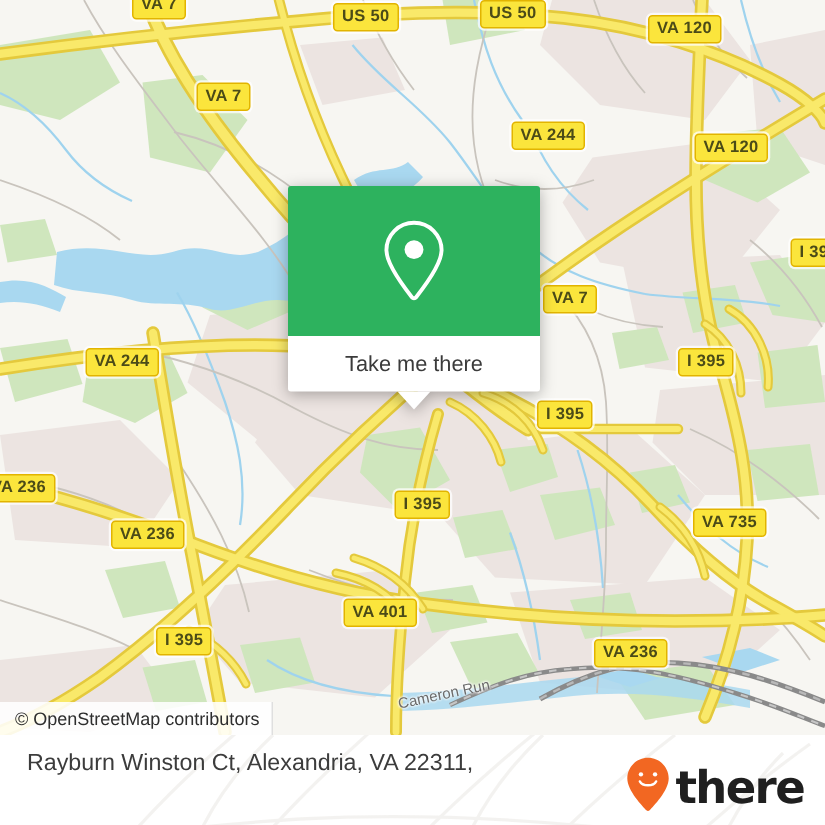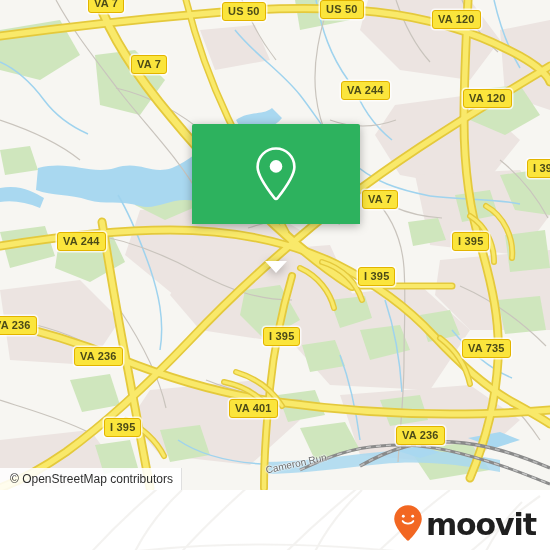--- a/index.html
+++ b/index.html
@@ -366,20 +366,23 @@
       <div id="callout-green">
         <span>
           <svg width="46" height="58" viewBox="0 0 46 58">
             <path d="M23 3.5 C12.8 3.5 4.6 11.7 4.6 21.9 C4.6 31.0 18.0 48.6 21.6 53.2
                      C22.3 54.1 23.7 54.1 24.4 53.2 C28.0 48.6 41.4 31.0 41.4 21.9
                      C41.4 11.7 33.2 3.5 23 3.5 Z" fill="none" stroke="#ffffff" stroke-width="2.6"></path>
             <circle cx="23" cy="21.4" r="6.3" fill="#ffffff"></circle>
           </svg>
         </span>
       </div>
+      <div id="callout-button">
+        <span>Take me there</span>
+      </div>
       <div id="callout-tail"></div>
     </div>
 
     <div id="attribution">© OpenStreetMap contributors</div>
   </div>
 
   <div id="footer">
 
     <svg id="footer-watermark" viewBox="0 0 550 140">
       <g stroke="#ebe9e5" stroke-width="2.2" fill="none">
@@ -389,29 +392,30 @@
         <path d="M340,140 C372,106 408,72 450,40"></path>
         <path d="M430,140 C462,108 498,76 540,46"></path>
         <path d="M0,120 C60,110 130,100 200,96 C280,92 360,96 440,106 C500,114 534,122 550,128"></path>
         <path d="M120,140 C130,104 150,70 182,40"></path>
         <path d="M300,140 C310,104 330,70 362,40"></path>
         <path d="M470,140 C480,108 496,78 522,52"></path>
       </g>
     </svg>
 
     <div id="footer-text">
+      <div>Rayburn Winston Ct, Alexandria, VA 22311,</div>
     </div>
 
     <div id="moovit-logo">
       <span>
         <svg width="30" height="38" viewBox="0 0 30 38">
           <path d="M15 1.2 C7.4 1.2 1.2 7.4 1.2 15 C1.2 23 11.4 33.6 13.9 36.2
                    C14.5 36.8 15.5 36.8 16.1 36.2 C18.6 33.6 28.8 23 28.8 15
                    C28.8 7.4 22.6 1.2 15 1.2 Z" fill="#f26722"></path>
           <circle cx="10.3" cy="12.2" r="1.45" fill="#ffffff"></circle>
           <circle cx="19.7" cy="12.2" r="1.45" fill="#ffffff"></circle>
           <path d="M9.6 17.0 C11.4 20.4 18.6 20.4 20.4 17.0" fill="none" stroke="#ffffff" stroke-width="1.7" stroke-linecap="round"></path>
         </svg>
       </span>
-      <span id="moovit-wordmark">moovit</span>
+      <span id="moovit-wordmark">there</span>
     </div>
   </div>
 </div>
 
 </body></html>

